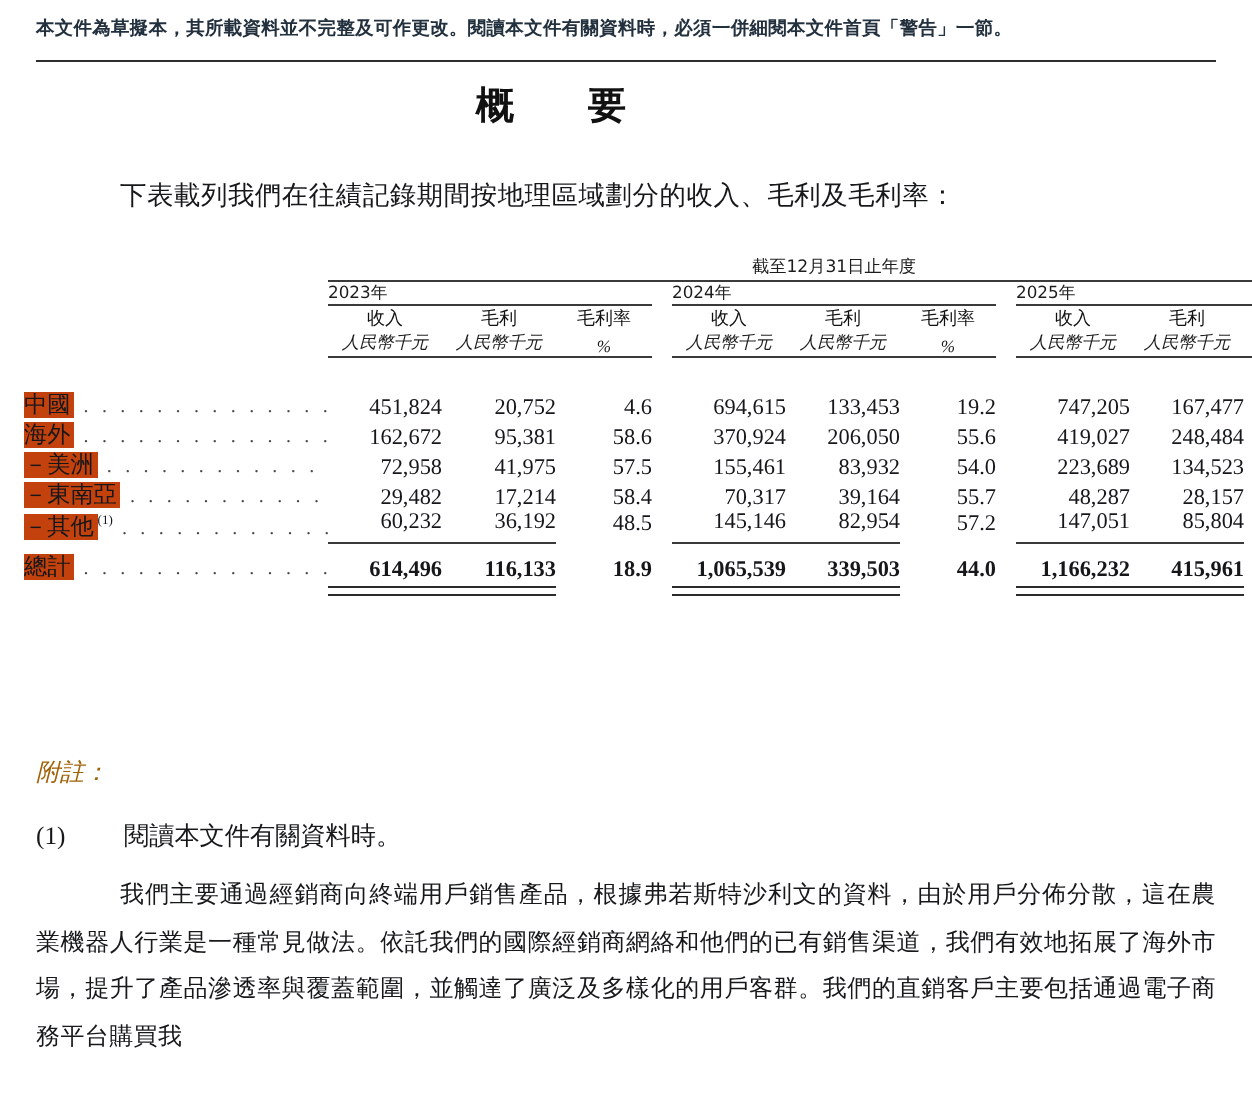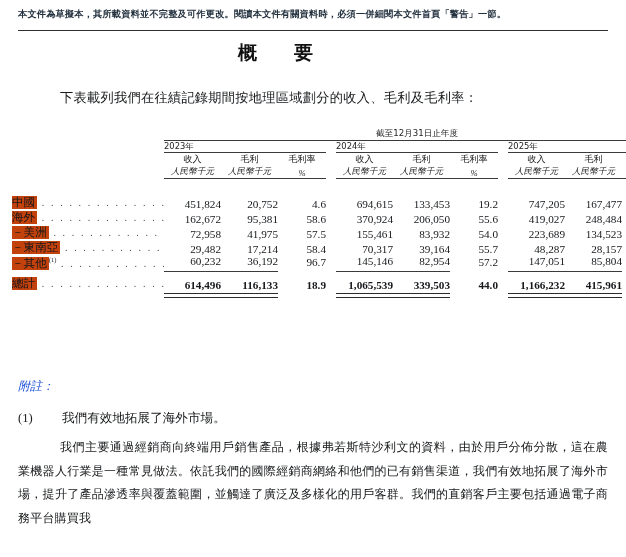--- a/index.html
+++ b/index.html
@@ -183,21 +183,21 @@
     border-bottom: 1px solid #2b2b2b;
   }
 
   
   .notes-head {
     position: absolute;
     top: 378px;
     left: 18px;
     font-style: italic;
     font-size: 12px;
-    color: #1d4ed8;
+    color: #a16207;
   }
   .note-item {
     position: absolute;
     top: 410px;
     left: 18px;
     width: 590px;
     font-size: 12.6px;
     color: #16181a;
   }
   .note-item .nnum {
@@ -352,21 +352,21 @@
           <td class="cell-pct">55.7</td>
           <td></td>
           <td class="cell-num">48,287</td>
           <td class="cell-num">28,157</td>
           <td class="cell-pct">58.3</td>
         </tr>
         <tr class="lastsub subtotal-rule">
           <td class="row-label"><span class="nm">－其他</span><sup>(1)</sup><span class="dots"> . . . . . . . . . . . . . . . . .</span></td>
           <td class="cell-num ruled">60,232</td>
           <td class="cell-num ruled">36,192</td>
-          <td class="cell-pct">96.7</td>
+          <td class="cell-pct">48.5</td>
           <td></td>
           <td class="cell-num ruled">145,146</td>
           <td class="cell-num ruled">82,954</td>
           <td class="cell-pct">57.2</td>
           <td></td>
           <td class="cell-num ruled">147,051</td>
           <td class="cell-num ruled">85,804</td>
           <td class="cell-pct">58.3</td>
         </tr>
         <tr class="total">
@@ -397,16 +397,16 @@
           <td class="dblrule"></td>
           <td></td>
         </tr>
       </tbody>
   </table>
 </div>
 
 <div class="notes-head">附註：</div>
 
 <div class="note-item">
-  <span class="nnum">(1)</span><span>我們有效地拓展了海外市場。</span>
+  <span class="nnum">(1)</span><span>閱讀本文件有關資料時。</span>
 </div>
 
 <div class="body-para">我們主要通過經銷商向終端用戶銷售產品，根據弗若斯特沙利文的資料，由於用戶分佈分散，這在農業機器人行業是一種常見做法。依託我們的國際經銷商網絡和他們的已有銷售渠道，我們有效地拓展了海外市場，提升了產品滲透率與覆蓋範圍，並觸達了廣泛及多樣化的用戶客群。我們的直銷客戶主要包括通過電子商務平台購買我</div>
 
 </body></html>

